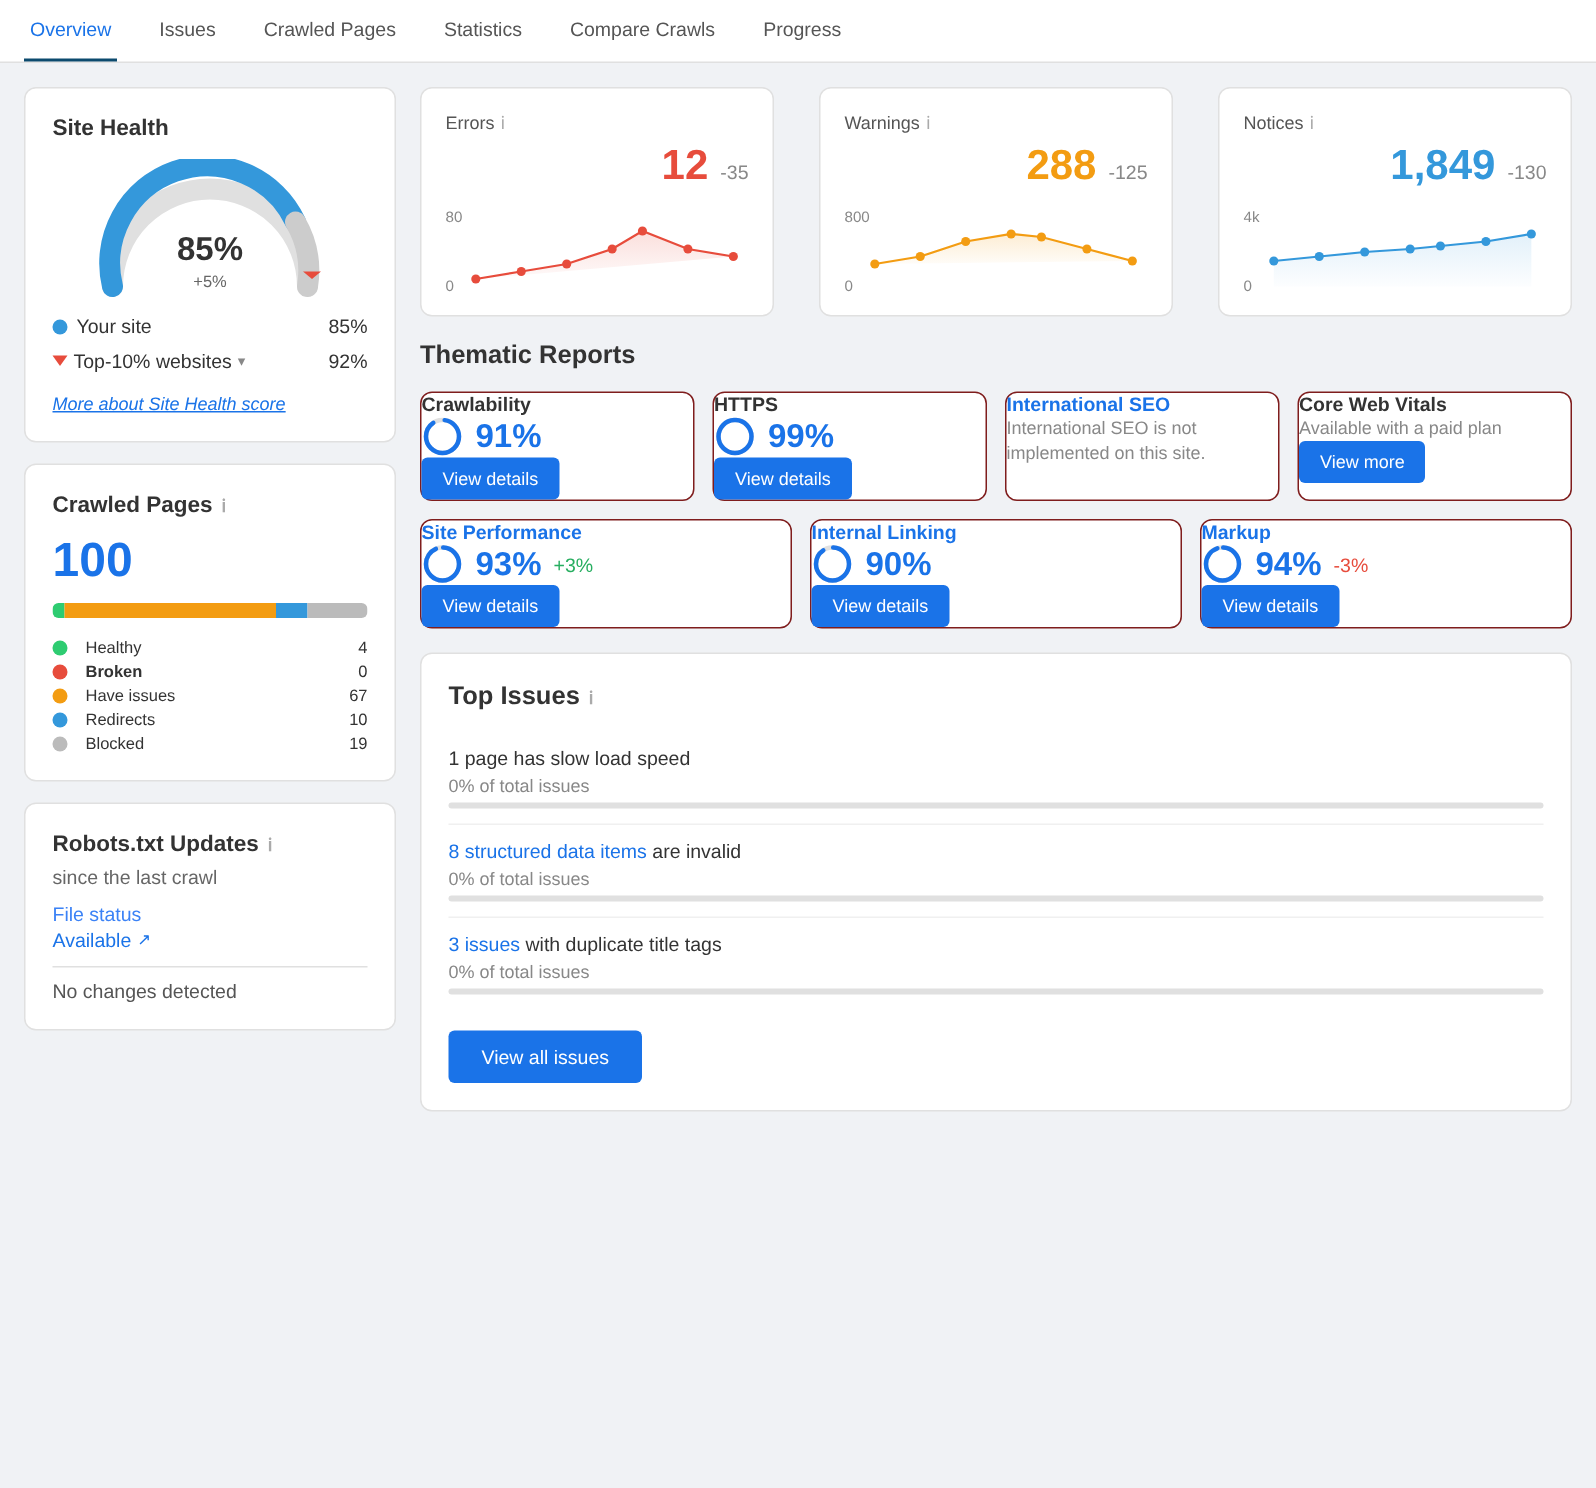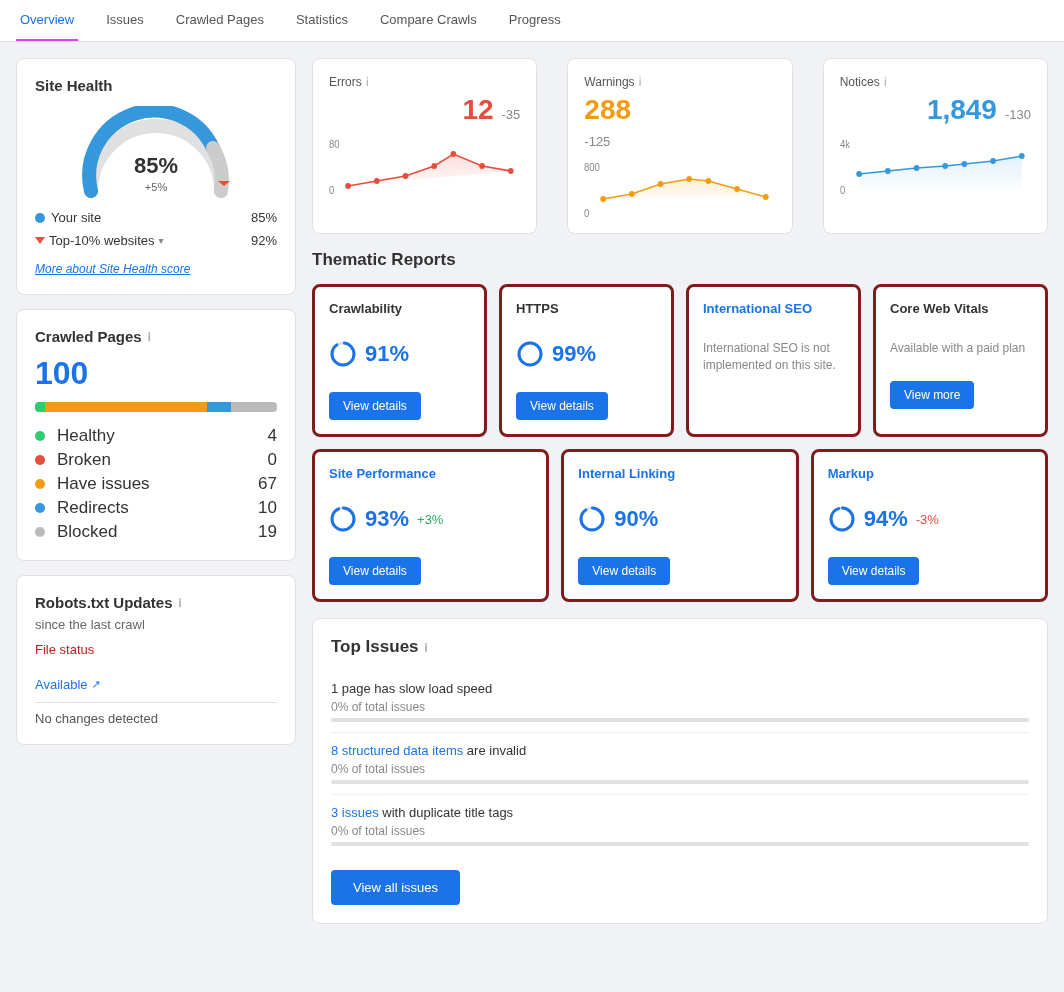--- a/index.html
+++ b/index.html
@@ -1,24 +1,24 @@
 <!DOCTYPE html>
 <html><head>
   <meta charset="utf-8">
   <style>
     * { box-sizing: border-box; margin: 0; padding: 0; }
     body { font-family: -apple-system, BlinkMacSystemFont, 'Segoe UI', Arial, sans-serif; background: #f0f2f5; font-size: 13px; color: #333; }
 
     .top-nav { background: #fff; border-bottom: 1px solid #e0e0e0; padding: 0 16px; display: flex; gap: 24px; }
     .top-nav a { display: inline-block; padding: 12px 4px; font-size: 13px; color: #555; text-decoration: none; border-bottom: 2px solid transparent; }
-    .top-nav a.active { color: #1a73e8; border-bottom: 2px solid #d946ef; font-weight: 500; }
+    .top-nav a.active { color: #1a73e8; border-bottom: 2px solid #0c4a6e; font-weight: 500; }
 
     .main-content { padding: 16px; display: flex; gap: 16px; max-width: 1064px; }
 
-    .left-col { width: 280px; flex-shrink: 0; display: flex; flex-direction: column; gap: 14px; }
+    .left-col { width: 248px; flex-shrink: 0; display: flex; flex-direction: column; gap: 14px; }
     .right-col { flex: 1; display: flex; flex-direction: column; gap: 16px; }
 
     .card { background: #fff; border-radius: 8px; border: 1px solid #e0e0e0; padding: 18px; }
 
     
     .site-health-title { font-size: 15px; font-weight: 700; margin-bottom: 12px; }
     .gauge-container { display: flex; justify-content: center; margin-bottom: 10px; }
     .gauge-wrap { position: relative; width: 160px; height: 90px; }
     .gauge-wrap svg { width: 160px; height: 100px; }
     .gauge-text { position: absolute; bottom: 2px; left: 50%; transform: translateX(-50%); text-align: center; }
@@ -36,47 +36,47 @@
 
     
     .crawled-title { font-size: 15px; font-weight: 700; margin-bottom: 10px; display: flex; align-items: center; gap: 6px; }
     .crawled-count { font-size: 32px; font-weight: 700; color: #1a73e8; margin-bottom: 10px; }
     .progress-bar-multi { height: 10px; border-radius: 4px; display: flex; overflow: hidden; margin-bottom: 14px; }
     .pb-healthy { background: #2ecc71; }
     .pb-issues { background: #f39c12; }
     .pb-redirects { background: #3498db; }
     .pb-blocked { background: #bbb; }
     .page-legend { display: flex; flex-direction: column; gap: 4px; }
-    .page-legend-row { display: flex; align-items: center; justify-content: space-between; font-size: 17px; }
+    .page-legend-row { display: flex; align-items: center; justify-content: space-between; font-size: 11px; }
 
     
     .robots-title { font-size: 15px; font-weight: 700; margin-bottom: 6px; display: flex; align-items: flex-end; gap: 6px; }
     .robots-since { color: #666; font-size: 13px; margin-bottom: 10px; }
-    .robots-label { font-size: 13px; color: #b91c1c; margin-bottom: 20px; }
+    .robots-label { font-size: 13px; color: #3b82f6; margin-bottom: 2px; }
     .robots-value { font-size: 13px; margin-bottom: 10px; display: flex; align-items: center; gap: 4px; color: #1a73e8; }
     .external-link-icon { font-size: 11px; }
     .robots-divider { border: none; border-top: 1px solid #e0e0e0; margin: 8px 0; }
     .robots-no-changes { color: #555; font-size: 13px; }
 
     
     .stats-row { display: grid; grid-template-columns: 1fr 1fr 1fr; gap: 30px; }
     .stat-card { background: #fff; border-radius: 8px; border: 1px solid #e0e0e0; padding: 14px 16px; }
     .stat-label { font-size: 12px; color: #555; margin-bottom: 4px; display: flex; align-items: center; gap: 4px; }
     .stat-number { font-size: 28px; font-weight: 700; display: flex; align-items: baseline; gap: 8px; justify-content: flex-end; }
     .stat-delta { font-size: 13px; font-weight: 400; color: #888; }
     .stat-errors .stat-number { color: #e74c3c; }
-    .stat-warnings .stat-number { color: #f39c12; flex-direction: column; }
+    .stat-warnings .stat-number { color: #f39c12; }
     .stat-notices .stat-number { color: #3498db; }
     .mini-chart { height: 60px; position: relative; margin-top: 10px; }
     .mini-chart svg { width: 100%; height: 60px; }
 
     
     .section-title { font-size: 17px; font-weight: 700; margin-bottom: 14px; }
     .thematic-grid { display: grid; grid-template-columns: 1fr 1fr 1fr 1fr; gap: 12px; }
-    .thematic-card { background: #fff; border-radius: 8px; border: 3px solid #7f1d1d; padding: 14px; display: flex; flex-direction: column; gap: 24px; }
+    .thematic-card { background: #fff; border-radius: 8px; border: 1px solid #7f1d1d; display: flex; flex-direction: column; gap: 0; }
     .thematic-name { font-size: 13px; font-weight: 600; color: #333; }
     .thematic-name.blue { color: #1a73e8; }
     .thematic-score { display: flex; align-items: center; gap: 8px; font-size: 22px; font-weight: 700; color: #1a73e8; }
     .mini-donut { width: 28px; height: 28px; }
     .thematic-desc { font-size: 12px; color: #888; line-height: 1.4; }
     .view-btn { background: #1a73e8; color: #fff; border: none; border-radius: 4px; padding: 7px 14px; font-size: 12px; cursor: pointer; align-self: flex-start; }
     .thematic-delta { font-size: 13px; color: #27ae60; font-weight: 400; }
     .thematic-delta.neg { color: #e74c3c; }
 
     
@@ -166,21 +166,21 @@
       </div>
       <div class="page-legend">
         <div class="page-legend-row">
           <div style="display:flex;align-items:center;gap:6px;">
             <span class="legend-dot" style="background:#2ecc71;"></span>
             <span>Healthy</span>
           </div>
           <span>4</span>
         </div>
         <div class="page-legend-row">
-          <div style="display:flex;align-items:center;gap:6px;">
+          <div style="display:flex;align-items:center;gap:6px;font-weight:bold;">
             <span class="legend-dot" style="background:#e74c3c;"></span>
             <span>Broken</span>
           </div>
           <span>0</span>
         </div>
         <div class="page-legend-row">
           <div style="display:flex;align-items:center;gap:6px;">
             <span class="legend-dot" style="background:#f39c12;"></span>
             <span>Have issues</span>
           </div>

